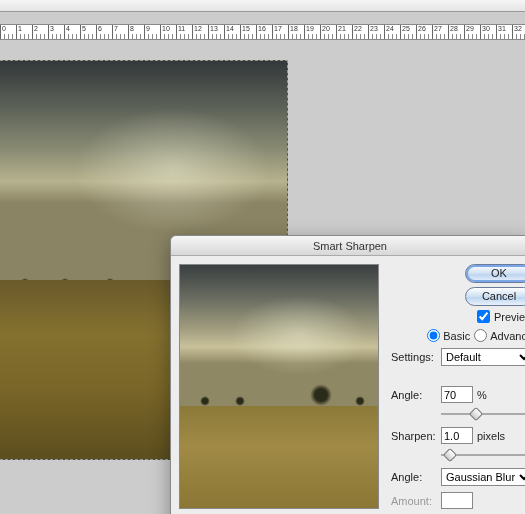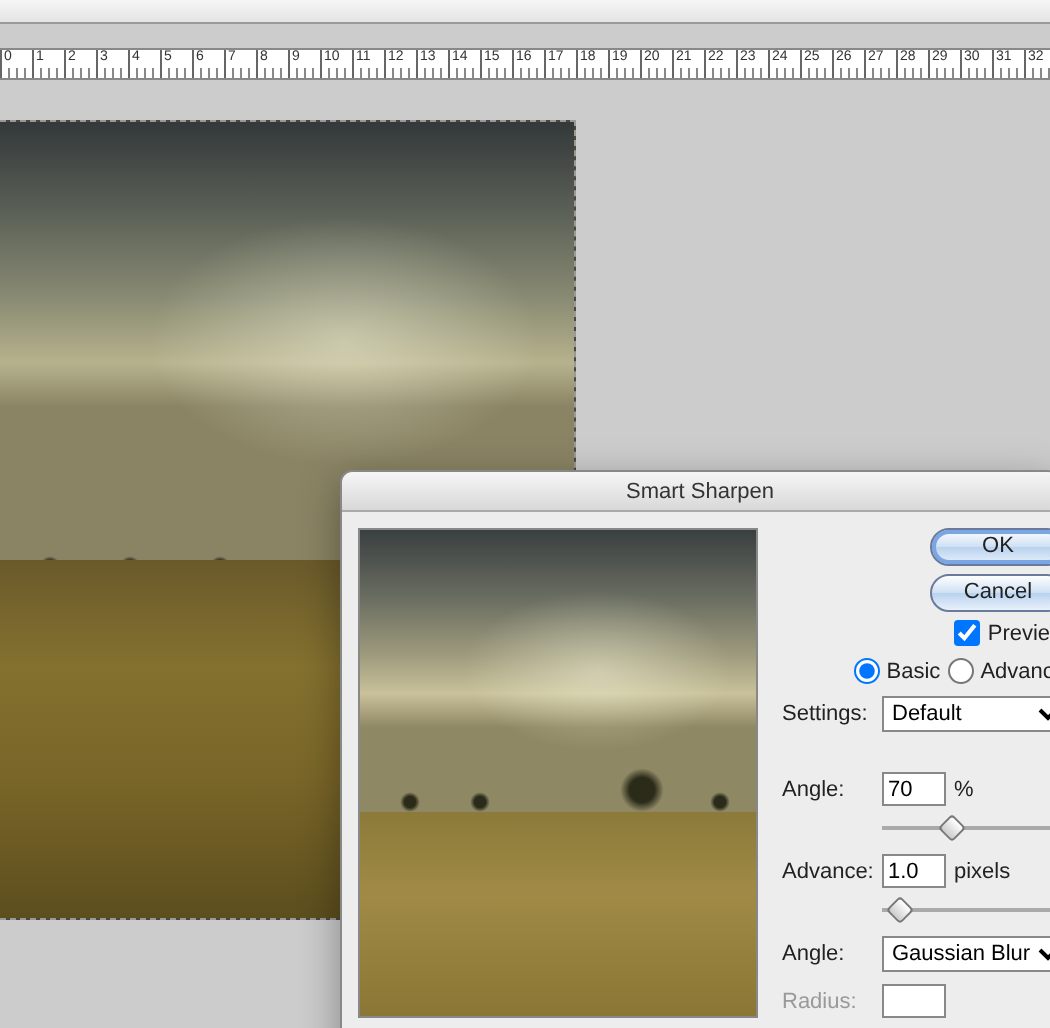--- a/index.html
+++ b/index.html
@@ -256,37 +256,37 @@
           <span class="lbl">Angle:</span>
           <input type="text" class="num" value="70" style="">
           <span>%</span>
         </div>
         <div class="slider">
           <div class="track"></div>
             <div class="thumb" style="left:30px"></div>
         </div>
 
         <div class="field-row">
-          <span class="lbl">Advance:</span>
+          <span class="lbl">Sharpen:</span>
           <input type="text" class="num" value="1.0" style="">
           <span>pixels</span>
         </div>
         <div class="slider">
           <div class="track"></div>
             <div class="thumb" style="left:4px"></div>
         </div>
 
         <div class="field-row">
           <span class="lbl">Angle:</span>
           <select class="sel" style="flex:1">
             <option>Gaussian Blur</option>
           </select>
         </div>
 
         <div class="field-row disabled">
-          <span class="lbl">Radius:</span>
+          <span class="lbl">Amount:</span>
           <input type="text" class="num" disabled="" value="" style="">
         </div>
 
       </div>
     </div>
   </div>
 </div>
 
 </body></html>

